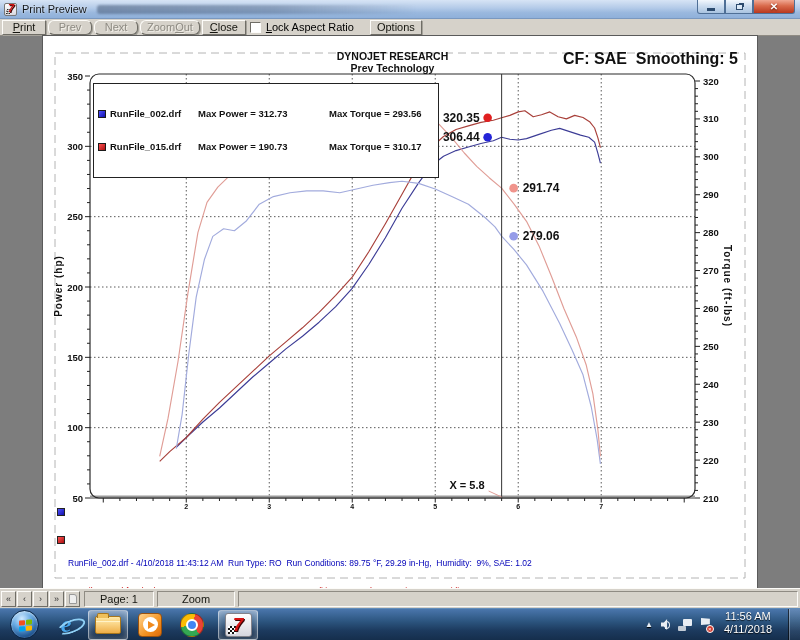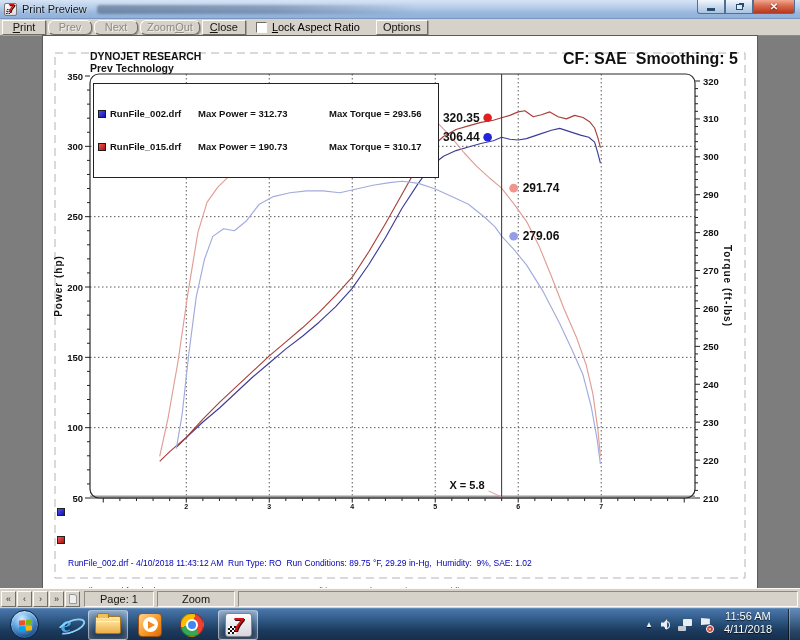--- a/index.html
+++ b/index.html
@@ -28,34 +28,34 @@
   .glyph-rest { width:7px; height:6px; border:1px solid #2c4a6e; background:#dce9f7; box-shadow:2px -2px 0 -1px #2c4a6e; }
   .glyph-close { color:#fff; font-size:10px; font-weight:bold; text-shadow:0 1px 2px #5c1205; }
 
   
   .toolbar { position:absolute; left:0; top:19px; width:800px; height:17px; background:#d6d2ca;
     border-bottom:1px solid #8f8b83; display:flex; align-items:center; padding:0 2px; font-size:11px; }
   .tb-btn { height:15px; min-width:44px; padding:0 6px; margin-right:2px; background:#d6d2ca;
     border:1px solid; border-color:#fdfcf9 #6f6d66 #6f6d66 #fdfcf9; box-shadow:1px 1px 0 #a5a29a;
     display:flex; align-items:center; justify-content:center; color:#15150f; }
   .tb-btn.disabled { color:#8e8b83; text-shadow:1px 1px 0 #f2efe8;border-radius:6px; }
-  .cbwrap { display:flex; align-items:center; margin-left:8px;justify-content:center; }
+  .cbwrap { display:flex; align-items:center; margin-left:2px;justify-content:center; }
   .cbox { width:11px; height:11px; background:#fff; border:1px solid;
     border-color:#6f6d66 #fdfcf9 #fdfcf9 #6f6d66; }
   .cblabel { margin-left:5px; }
   .opt { margin-left:16px; }
 
   
   .preview { position:absolute; left:0; top:36px; width:800px; height:552px; background:#7d7d7d; }
   .page { position:absolute; left:43px; top:0; width:714px; height:552px; background:#fff;
     box-shadow:0 0 0 1px #5a5a5a; }
   #chart-svg { position:absolute; left:0; top:0; }
   #chart-svg text { font-family:"Liberation Sans", sans-serif; }
 
-  .hdr-center { position:absolute; left:47px; top:14px; width:605px; 
+  .hdr-center { position:absolute; left:47px; top:14px; width:605px; text-align:center;
     font-weight:bold; font-size:10.5px; color:#111; white-space:pre; }
   .hdr-sub { top:26px; }
   .hdr-right { position:absolute; right:19px; top:14px; font-weight:bold; font-size:16px;
     color:#111; white-space:pre; }
 
   .legend { position:absolute; left:50px; top:47px; background:#fff; border:1px solid #222;
     padding:2px 16px 3px 4px; font-size:9.5px; font-weight:bold; color:#111; white-space:pre; }
   .legend-row { display:flex; align-items:center; height:11px; }
   .lswatch { width:8px; height:8px; border:1px solid #1a1a1a; margin-right:4px; flex:none; }
   .lsw-blue { background:linear-gradient(135deg,#5050ff,#1111aa); }

